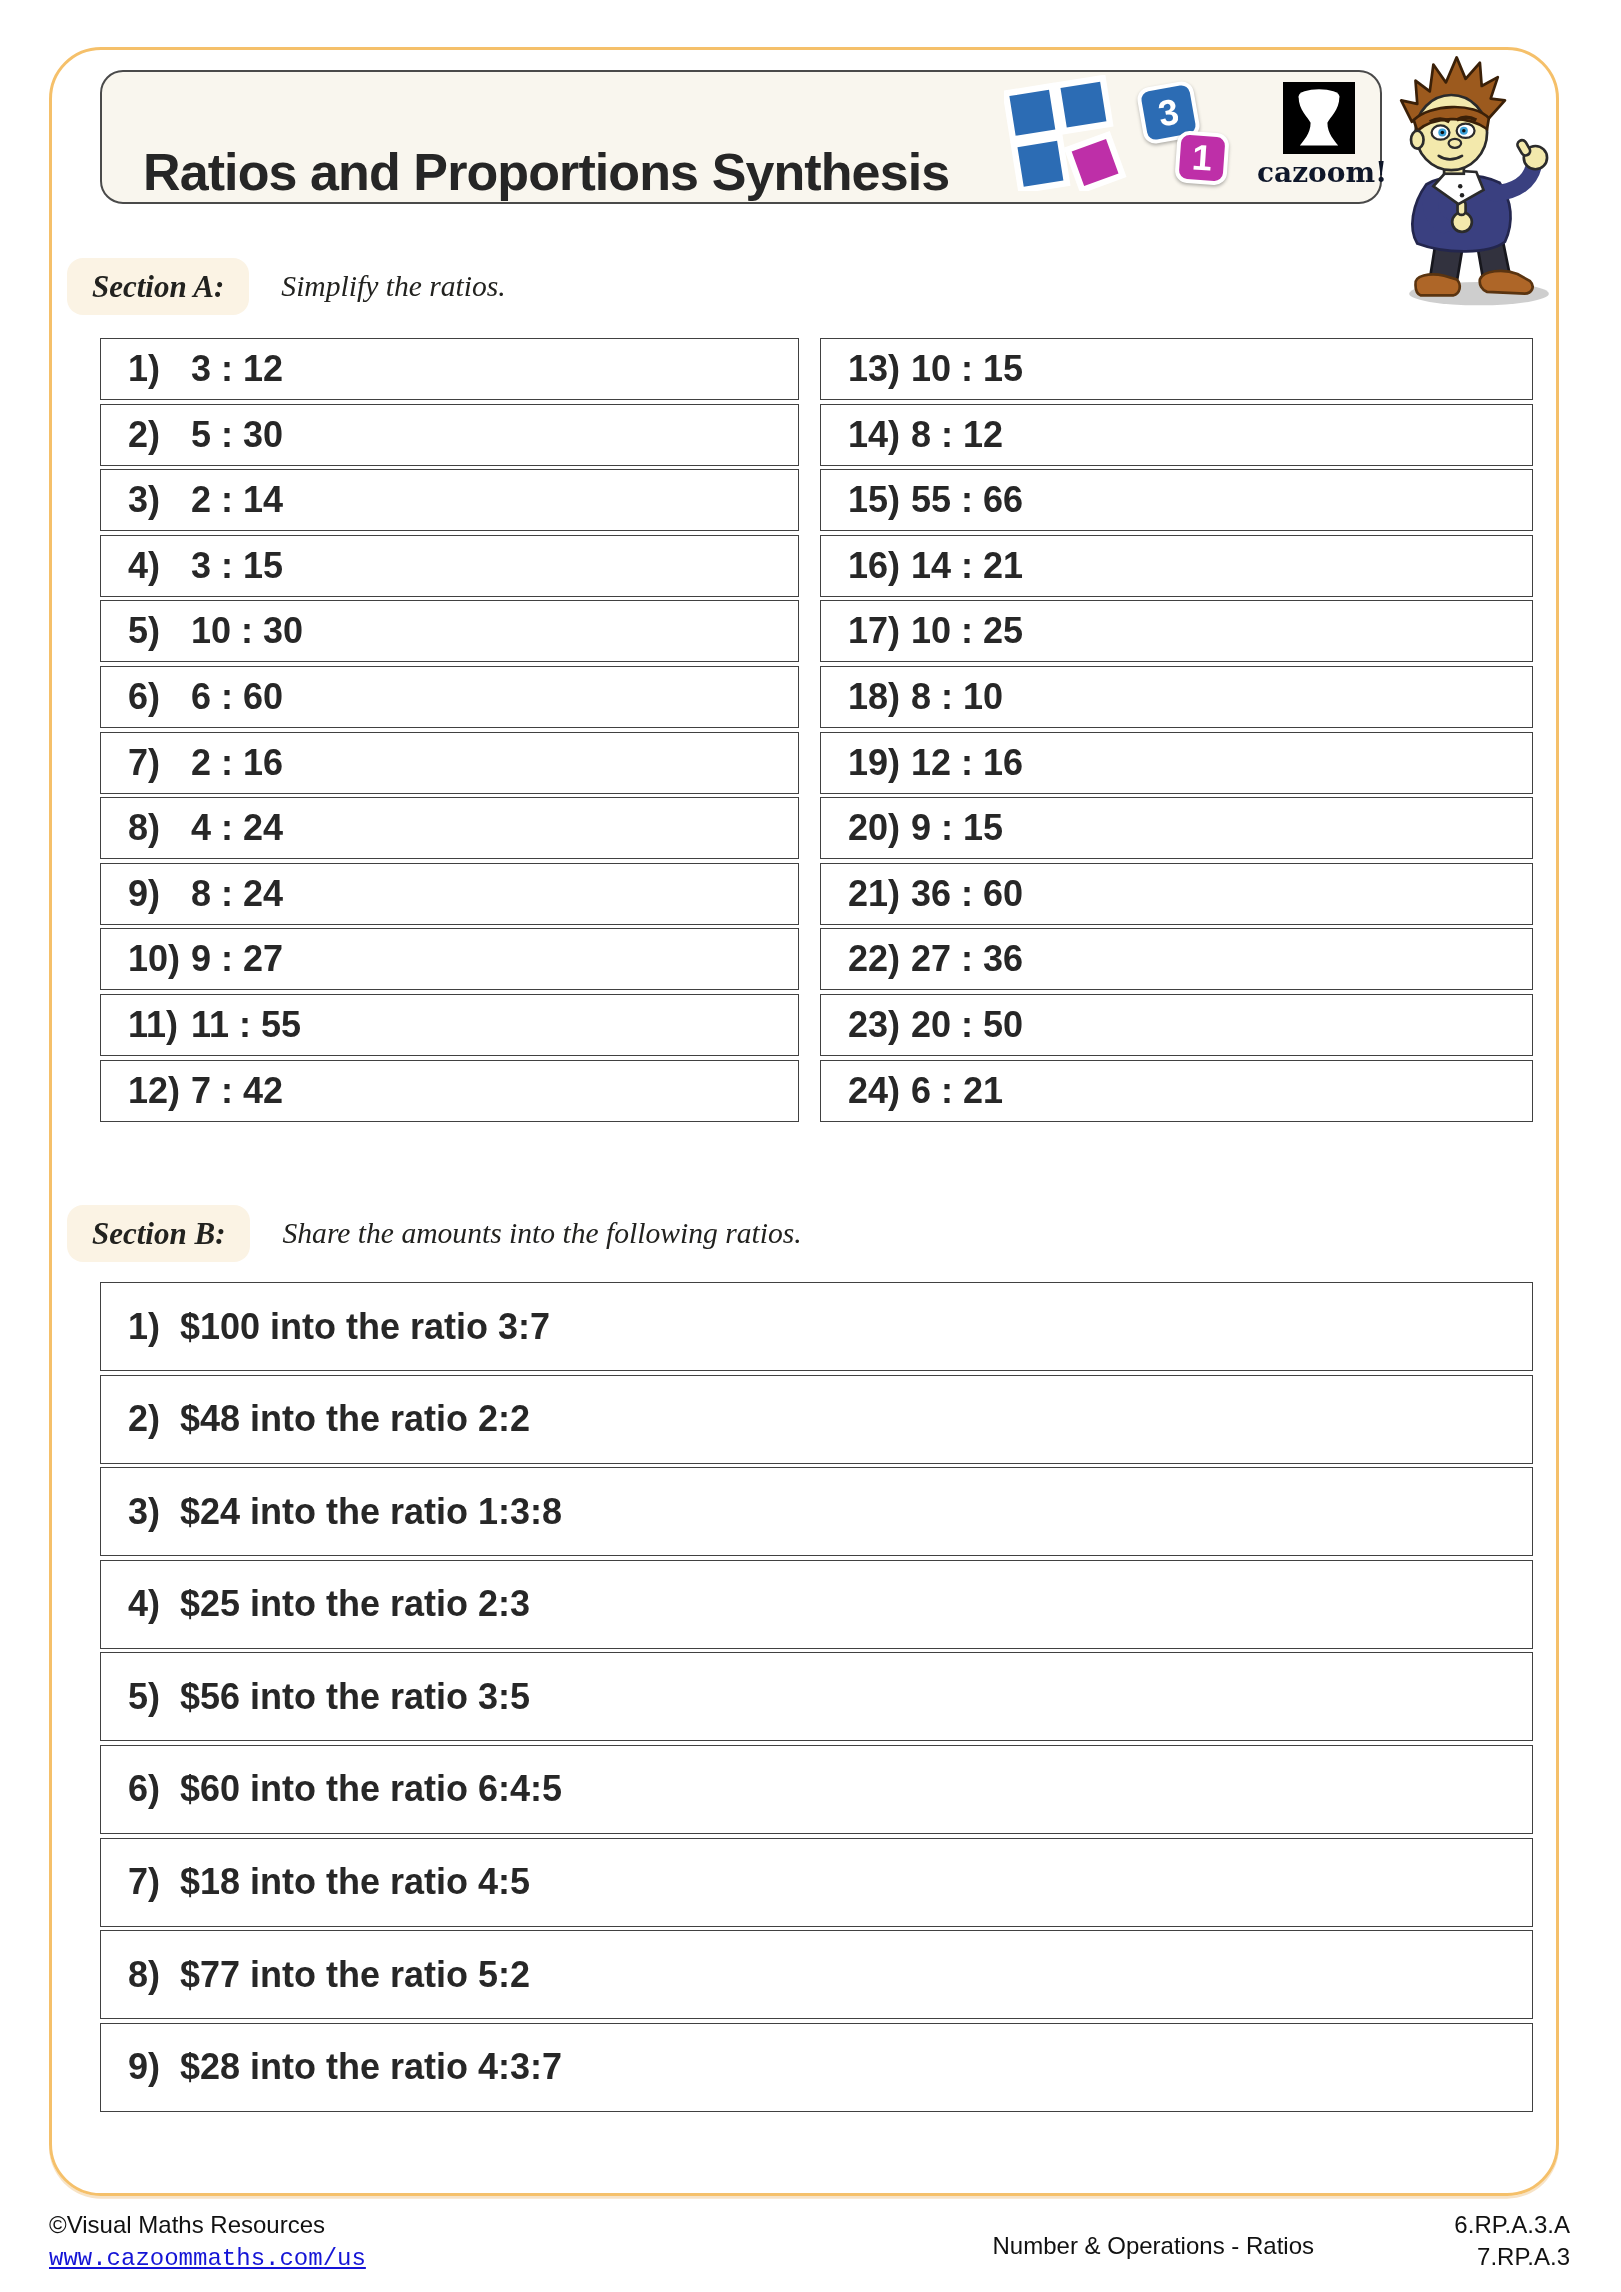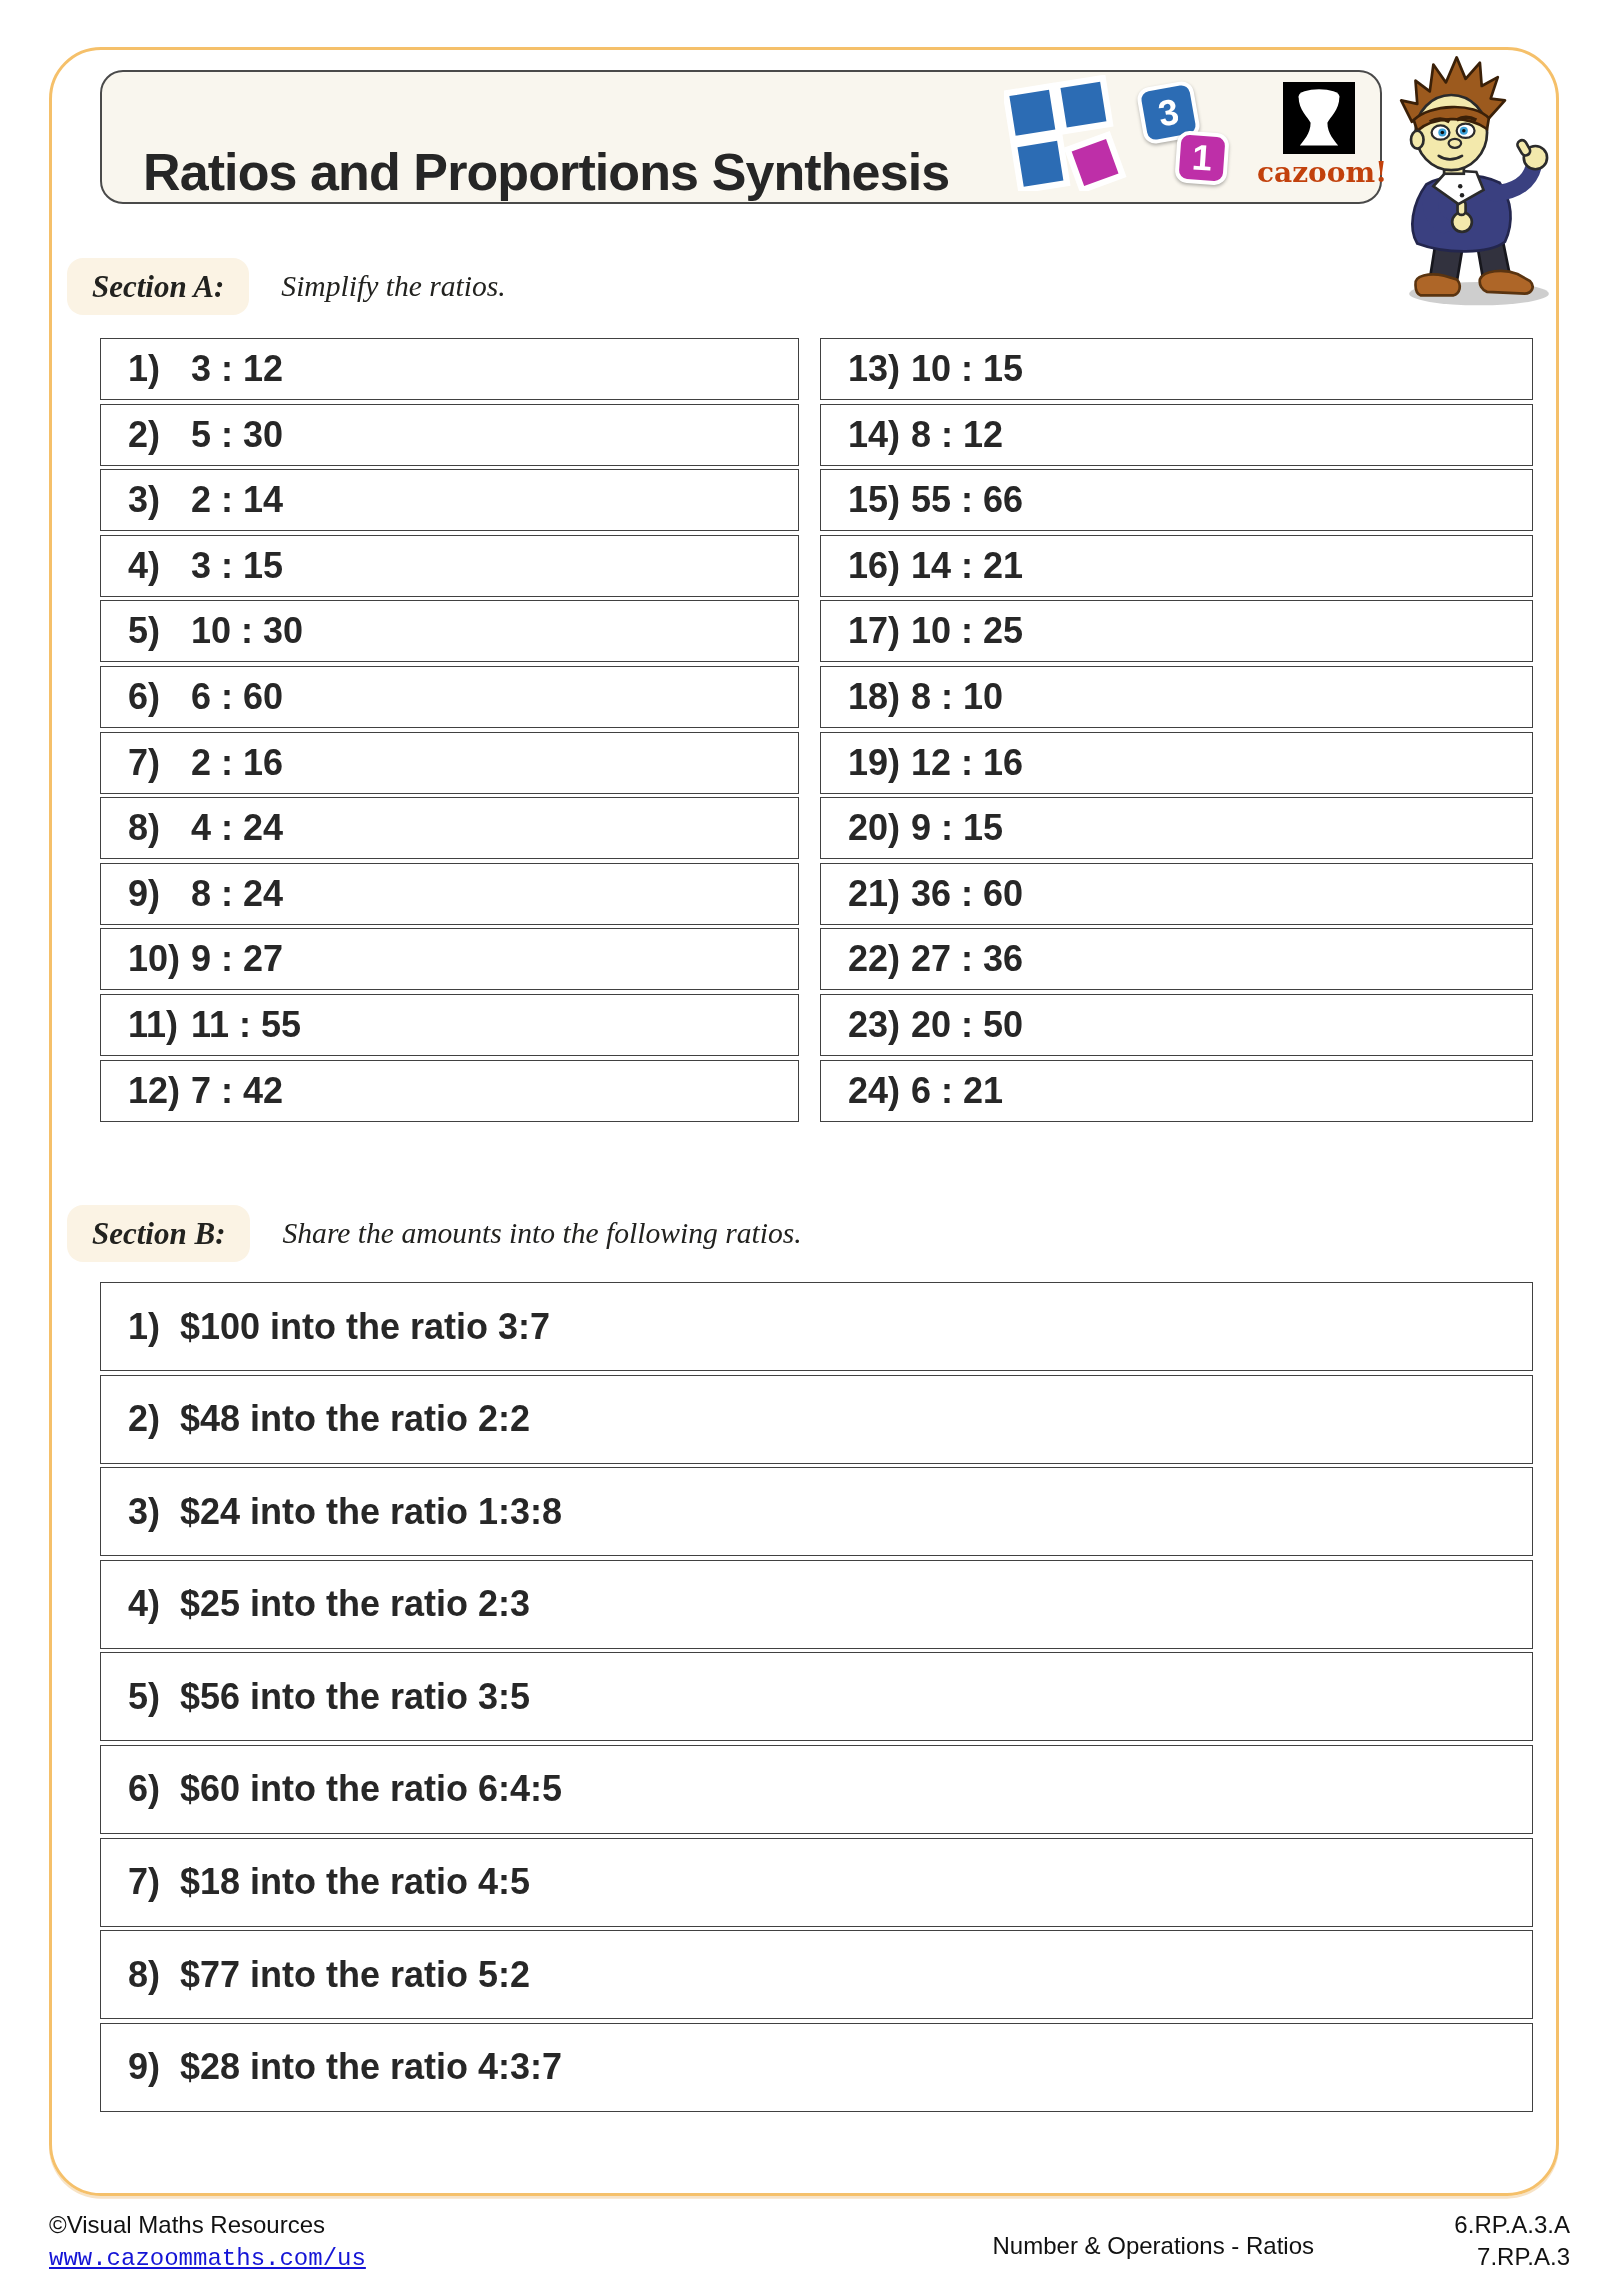--- a/index.html
+++ b/index.html
@@ -31,21 +31,21 @@
     color:#ffffff; font-weight:700; font-size:36px;
     border:4.5px solid #ffffff; border-radius:12.5px;
     box-shadow:0 1.8px 3.6px rgba(0,0,0,0.3);
   }
   .tile-3 { left:136px; top:16px; width:57px; height:57px; background:#2C6CB4; transform:rotate(-10deg); }
   .tile-1 { left:172px; top:64px; width:52px; height:52px; background:#BE2FA8; transform:rotate(4deg); }
   .drum-block { position:absolute; left:253px; top:14.3px; width:124px; text-align:center; }
   .drum-box { width:72px; height:72px; background:#000000; margin:0 auto; display:block; }
   .brand {
     margin-top:1.8px; font-family:"DejaVu Serif", serif; font-weight:700;
-    font-size:28px; color:#c2410c; letter-spacing:0px;
+    font-size:28px; color:#0f172a; letter-spacing:0px;
   }
   .mascot { position:absolute; left:1394px; top:50px; }
 
   
   .section-head { position:absolute; display:flex; align-items:center;justify-content:space-between; }
   .section-head.a { left:67px; top:258px; }
   .section-head.b { left:67px; top:1205px; }
   .pill {
     background:#FBF3E4; border-radius:16px; padding:10.7px 25px;
     font-family:"Liberation Serif", serif; font-style:italic; font-weight:700;

